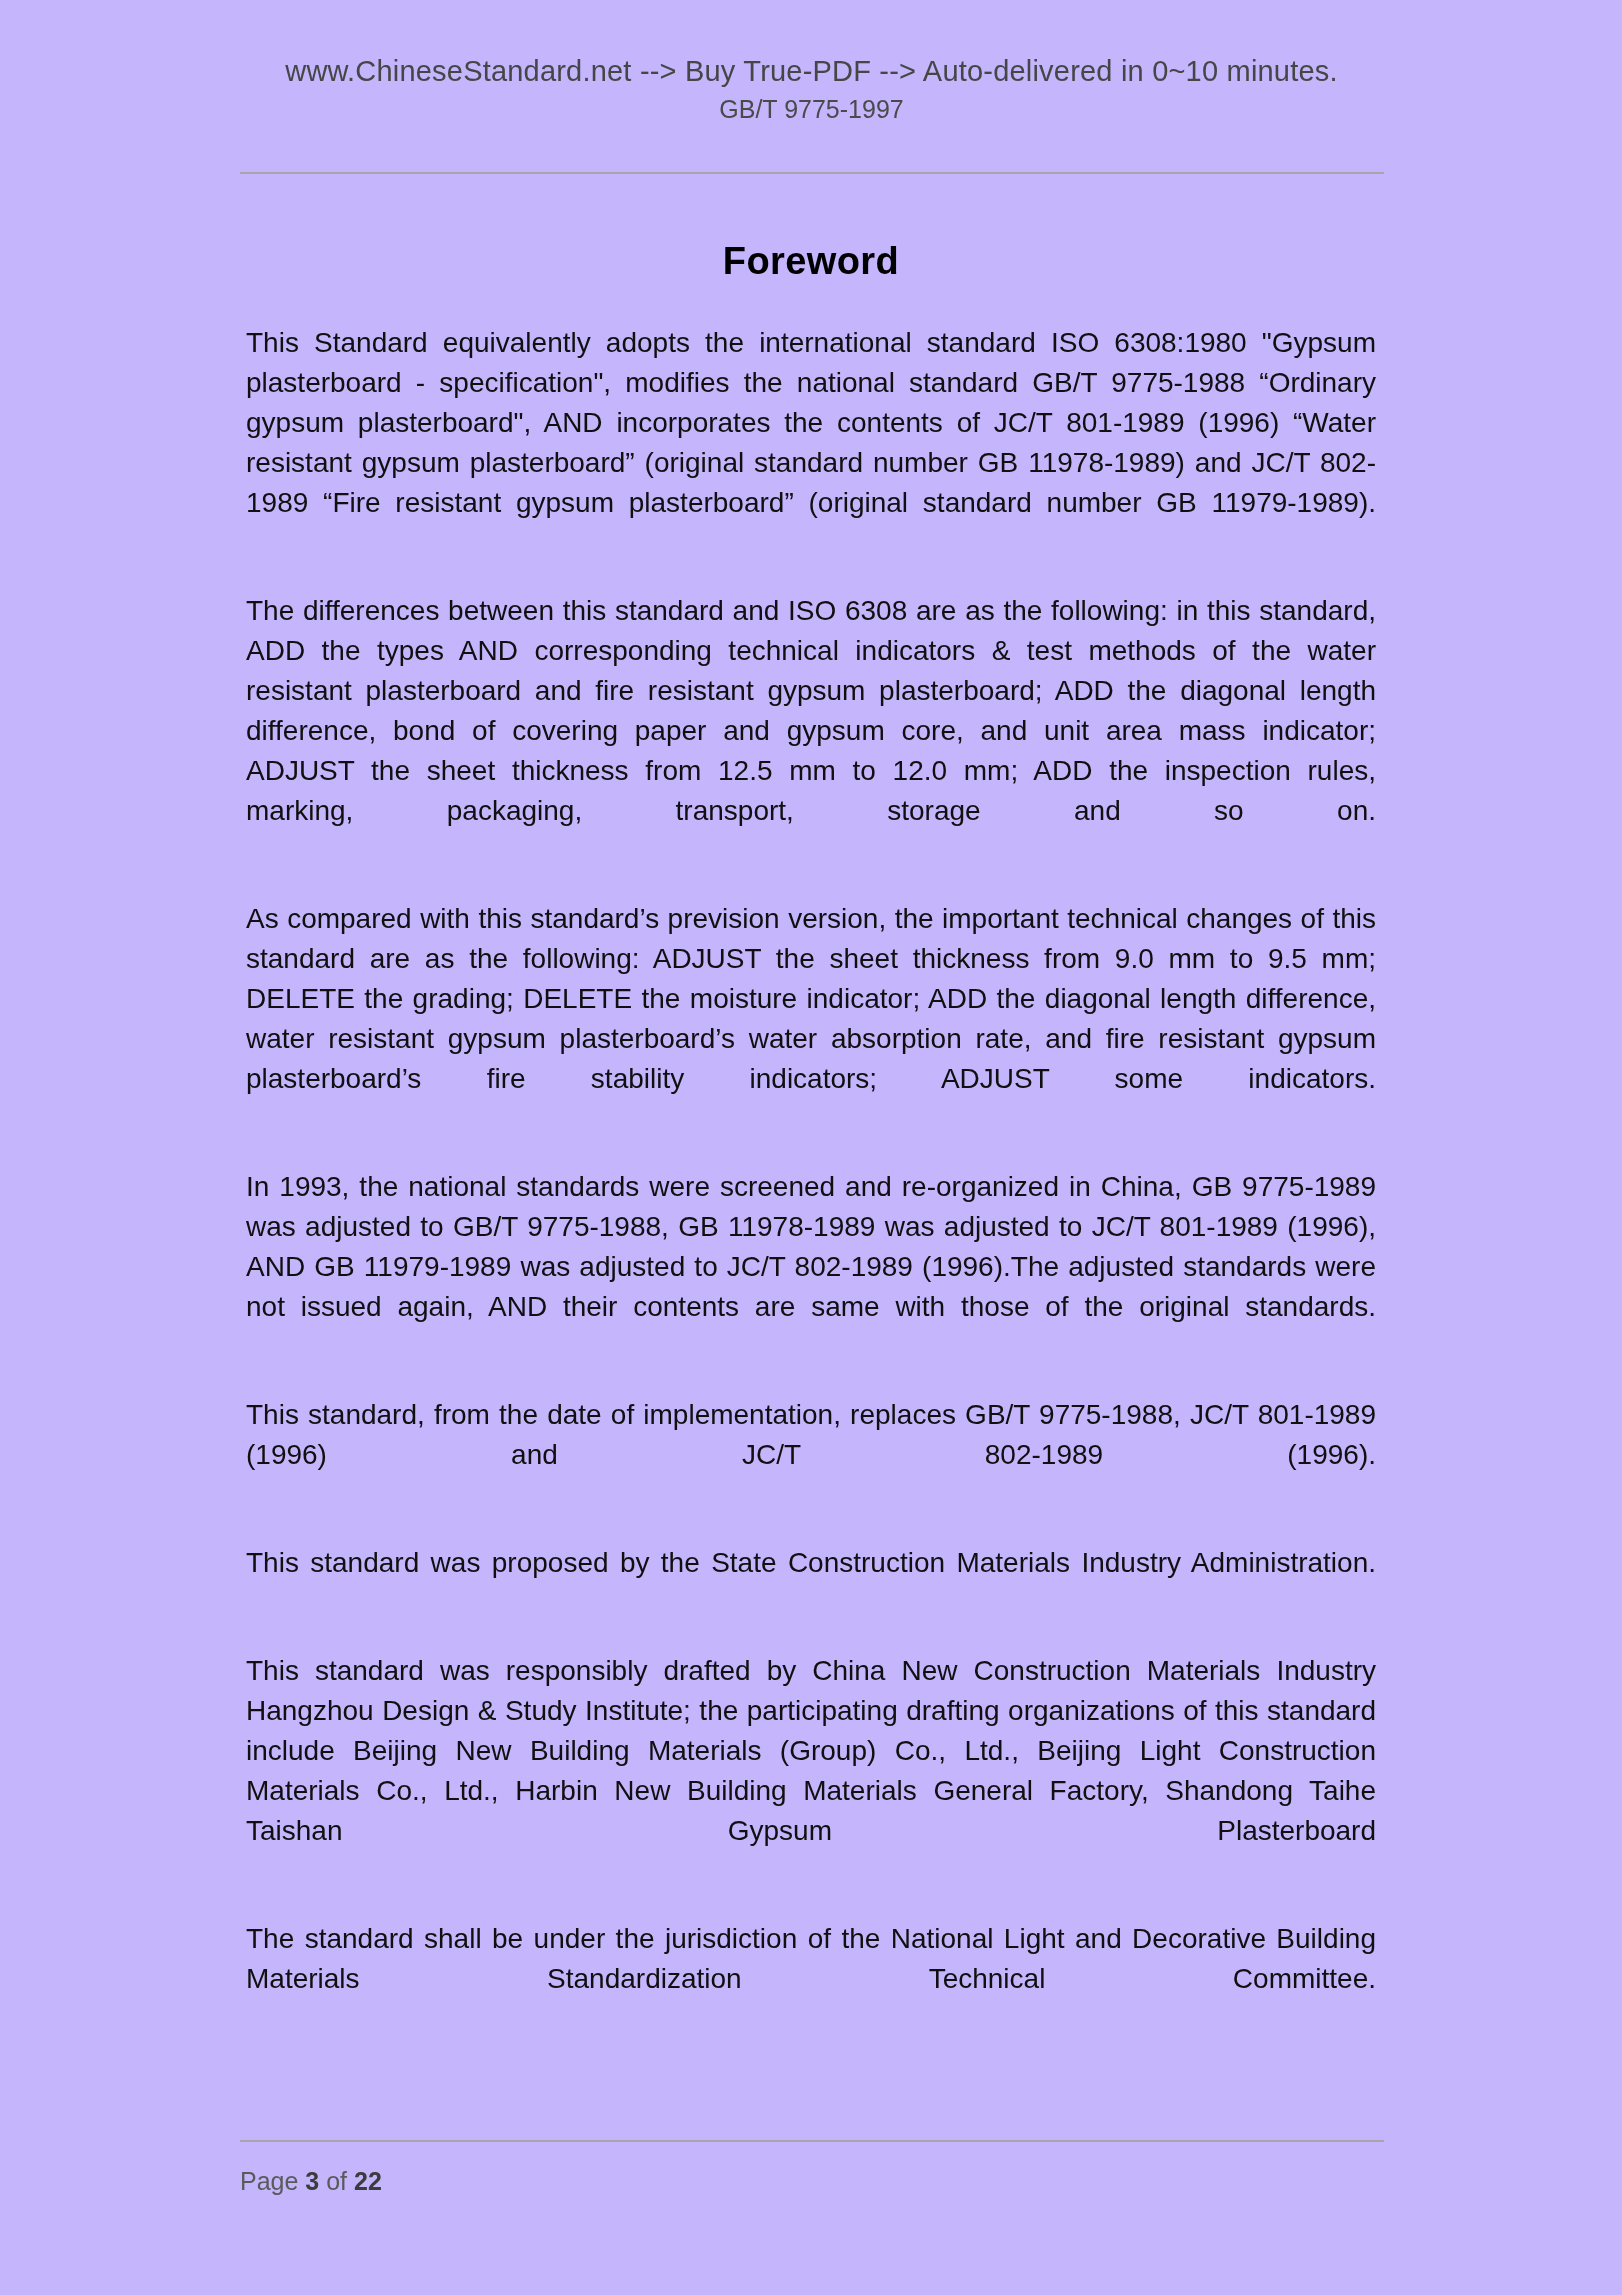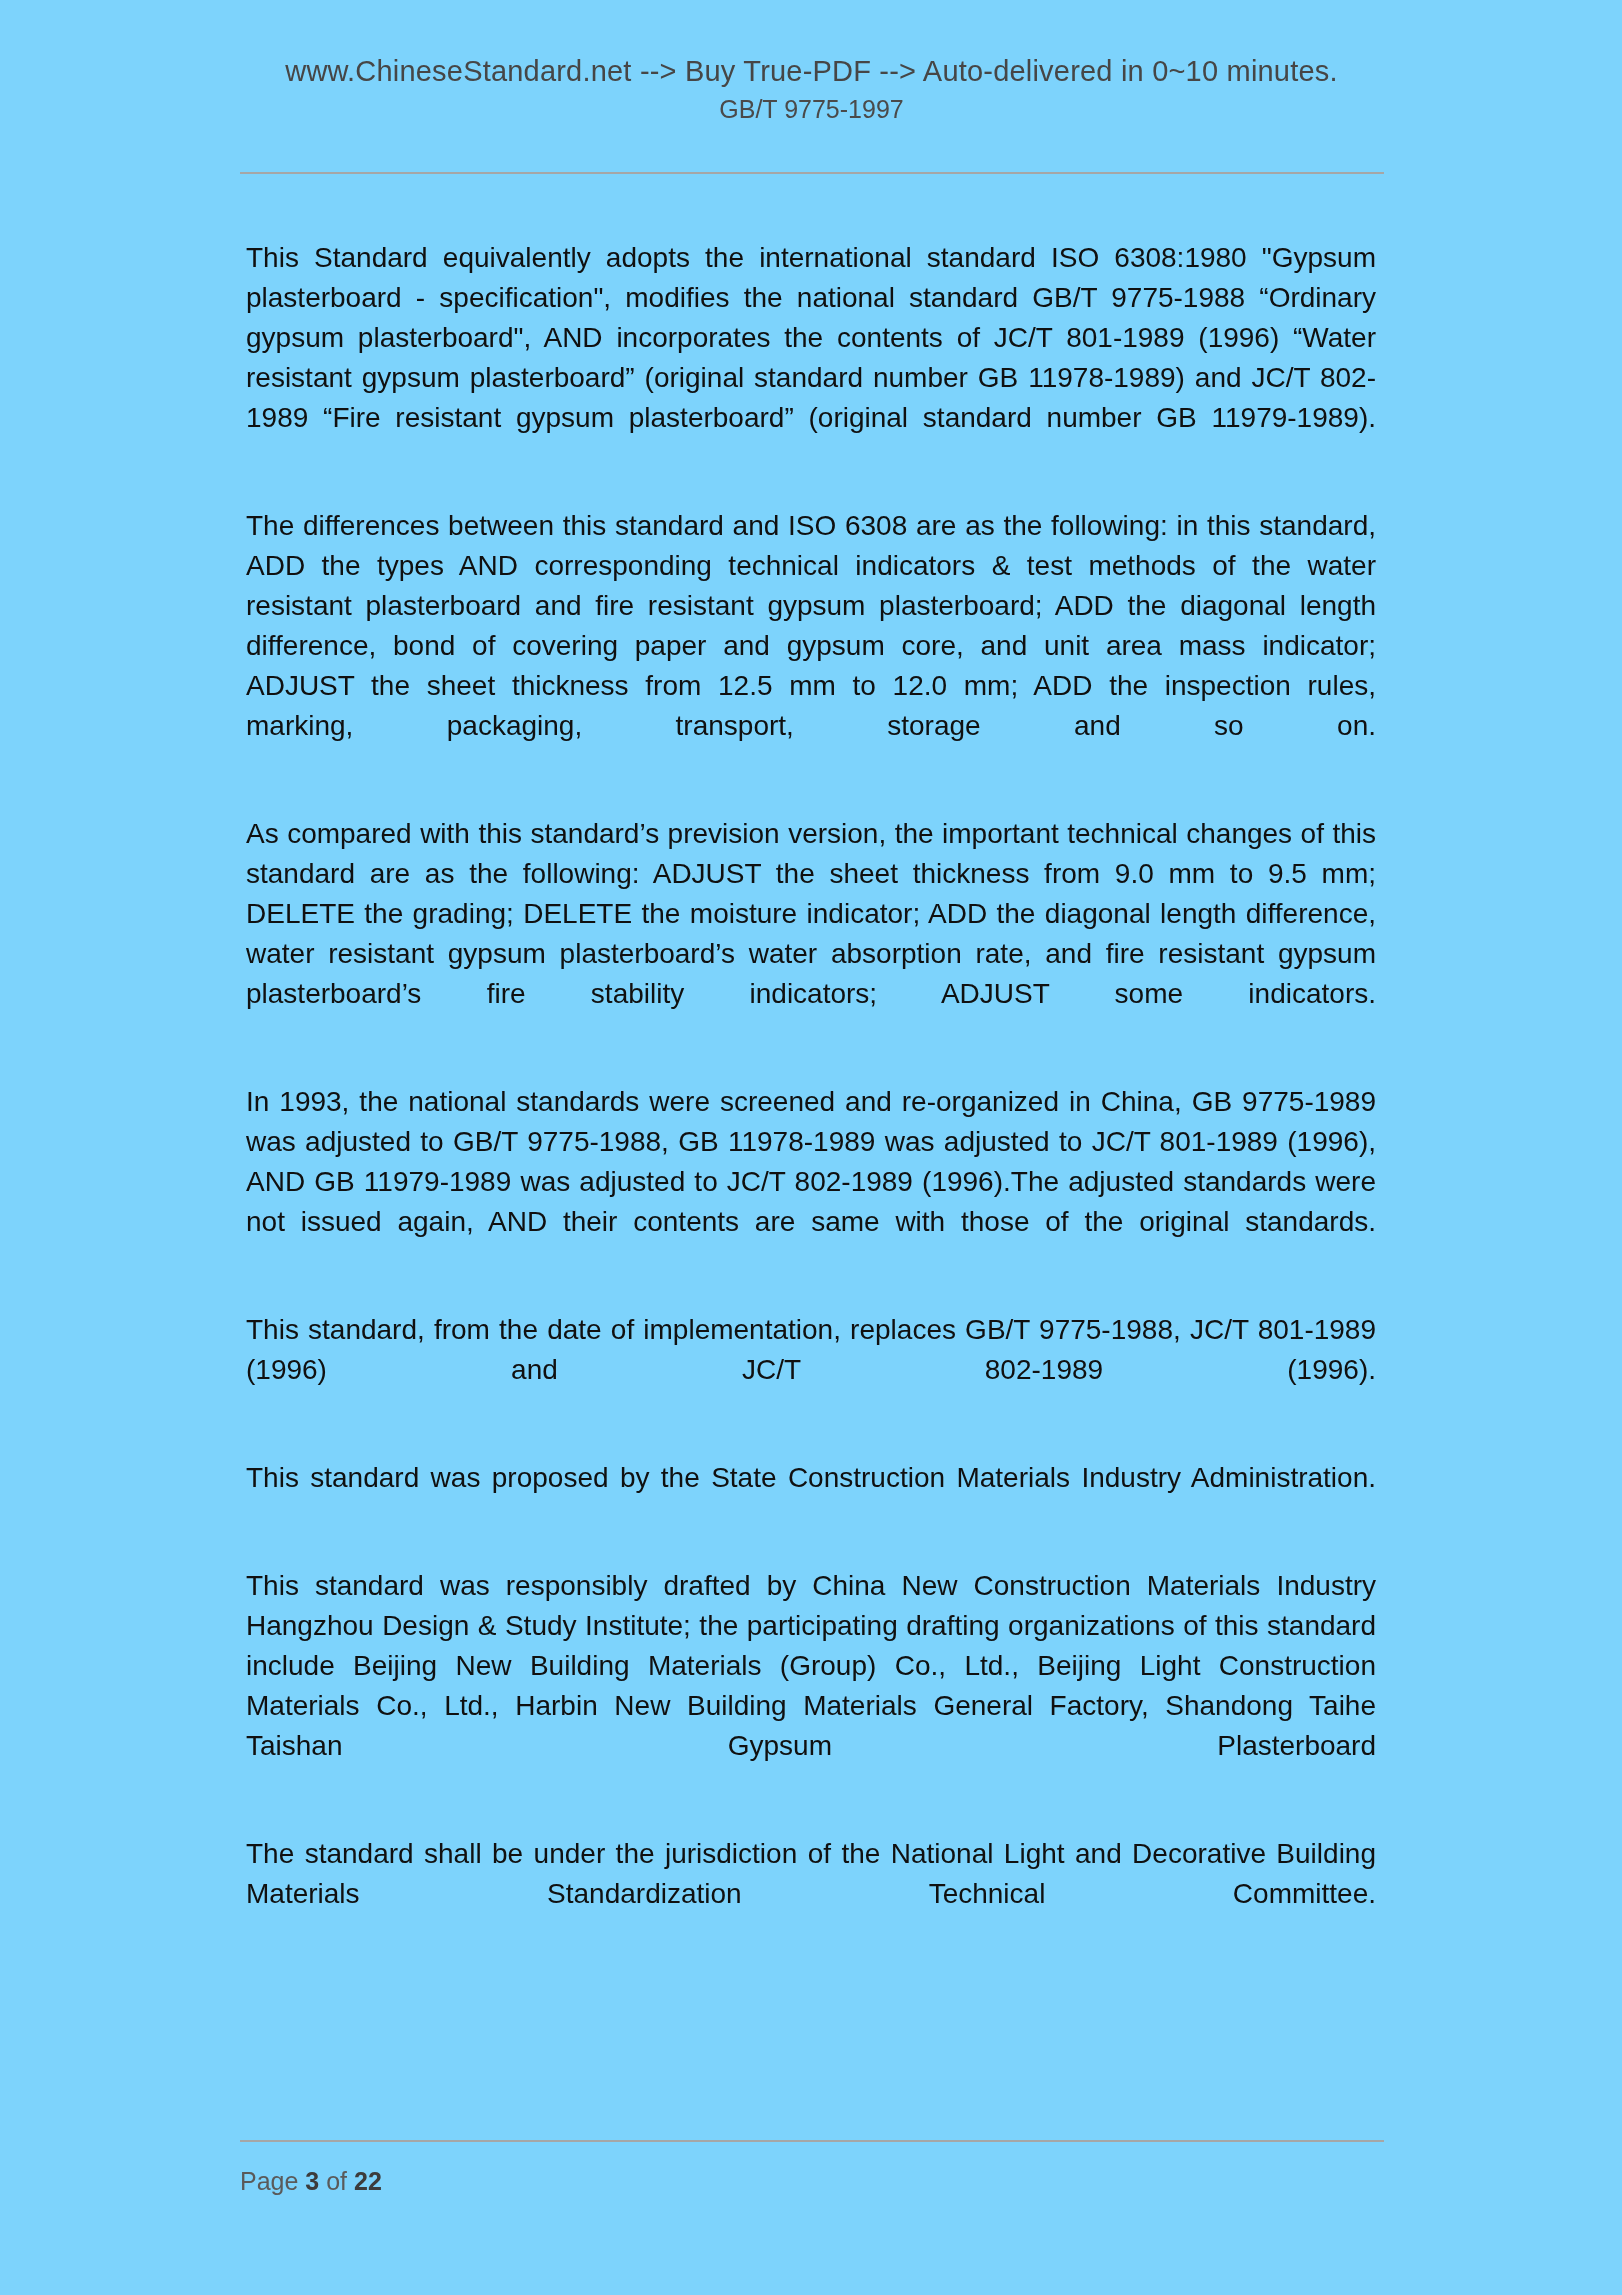--- a/index.html
+++ b/index.html
@@ -7,21 +7,21 @@
     padding: 0;
     background: #ffffff;
   }
   body {
     font-family: "Liberation Sans", sans-serif;
   }
   .page {
     position: relative;
     width: 1623px;
     height: 2295px;
-    background: #7dd3fc;
+    background: #c4b5fd;
     box-sizing: border-box;
     overflow: hidden;
   }
 
   
   .page-header {
     position: absolute;
     left: 0;
     top: 52px;
     width: 1623px;
@@ -108,20 +108,21 @@
 <div class="page">
 
   <div class="page-header">
     <div class="header-promo">www.ChineseStandard.net --&gt; Buy True-PDF --&gt; Auto-delivered in 0~10 minutes.</div>
     <div class="header-standard">GB/T 9775-1997</div>
   </div>
 
   <div class="rule rule-top"></div>
 
   <div class="content">
+    <h1 class="doc-title">Foreword</h1>
 
     <p class="para">This Standard equivalently adopts the international standard ISO 6308:1980 "Gypsum plasterboard - specification", modifies the national standard GB/T 9775-1988 “Ordinary gypsum plasterboard", AND incorporates the contents of JC/T 801-1989 (1996) “Water resistant gypsum plasterboard” (original standard number GB 11978-1989) and JC/T 802-1989 “Fire resistant gypsum plasterboard” (original standard number GB 11979-1989).</p>
     <p class="para">The differences between this standard and ISO 6308 are as the following: in this standard, ADD the types AND corresponding technical indicators &amp; test methods of the water resistant plasterboard and fire resistant gypsum plasterboard; ADD the diagonal length difference, bond of covering paper and gypsum core, and unit area mass indicator; ADJUST the sheet thickness from 12.5 mm to 12.0 mm; ADD the inspection rules, marking, packaging, transport, storage and so on.</p>
     <p class="para">As compared with this standard’s prevision version, the important technical changes of this standard are as the following: ADJUST the sheet thickness from 9.0 mm to 9.5 mm; DELETE the grading; DELETE the moisture indicator; ADD the diagonal length difference, water resistant gypsum plasterboard’s water absorption rate, and fire resistant gypsum plasterboard’s fire stability indicators; ADJUST some indicators.</p>
     <p class="para">In 1993, the national standards were screened and re-organized in China, GB 9775-1989 was adjusted to GB/T 9775-1988, GB 11978-1989 was adjusted to JC/T 801-1989 (1996), AND GB 11979-1989 was adjusted to JC/T 802-1989 (1996).The adjusted standards were not issued again, AND their contents are same with those of the original standards.</p>
     <p class="para">This standard, from the date of implementation, replaces GB/T 9775-1988, JC/T 801-1989 (1996) and JC/T 802-1989 (1996).</p>
     <p class="para">This standard was proposed by the State Construction Materials Industry Administration.</p>
     <p class="para">This standard was responsibly drafted by China New Construction Materials Industry Hangzhou Design &amp; Study Institute; the participating drafting organizations of this standard include Beijing New Building Materials (Group) Co., Ltd., Beijing Light Construction Materials Co., Ltd., Harbin New Building Materials General Factory, Shandong Taihe Taishan Gypsum Plasterboard</p>
     <p class="para">The standard shall be under the jurisdiction of the National Light and Decorative Building Materials Standardization Technical Committee.</p>
   </div>

